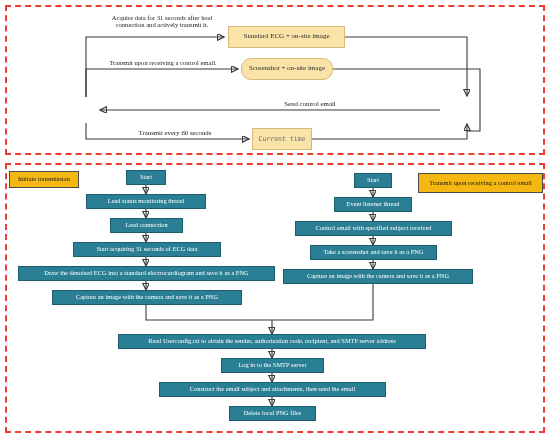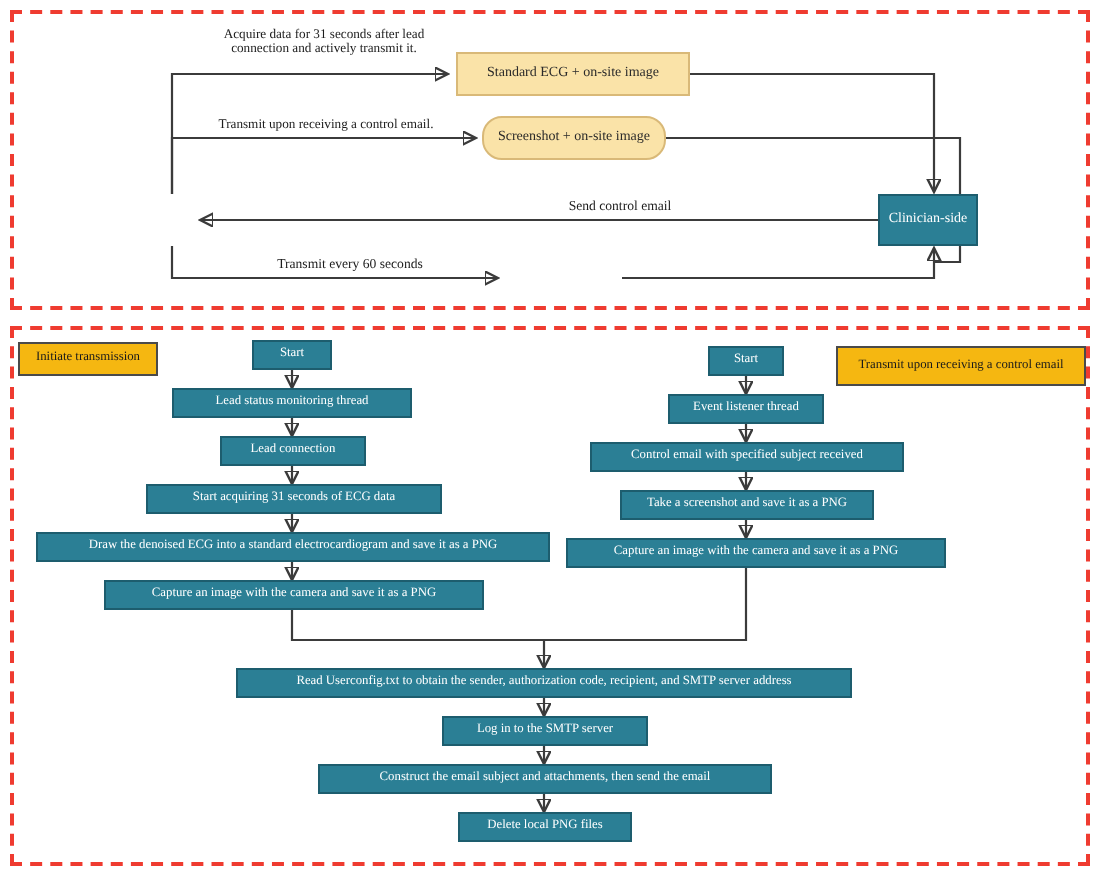--- a/index.html
+++ b/index.html
@@ -47,26 +47,26 @@
     <path d="M332,69 L480,69 L480,131 L467,131"></path>
 
     <path d="M440,110 L100,110" marker-end="url(#ah)"></path>
 
     <path d="M86,123 L86,139 L249,139" marker-end="url(#ah)"></path>
 
     <path d="M311,139 L467,139 L467,124" marker-end="url(#ah)"></path>
   </svg>
 
 
-  <div class="node teal" style="left:439px;top:97px;width:50px;height:26px;font-size:7px;">Clinician-side</div>
 
   <div class="node cream" style="left:228px;top:26px;width:117px;height:22px;font-size:7px;">Standard ECG + on-site image</div>
 
   <div class="node cream" style="left:241px;top:58px;width:92px;height:22px;font-size:7px;border-radius:10px;">Screenshot + on-site image</div>
 
+  <div class="node cream mono" style="left:252px;top:128px;width:60px;height:22px;font-size:6.5px;">Current time</div>
 
   <div class="lbl" style="left:92px;top:14px;width:140px;font-size:6.6px;">Acquire data for 31 seconds after lead
 connection and actively transmit it.</div>
 
   <div class="lbl" style="left:86px;top:59px;width:154px;font-size:6.6px;">Transmit upon receiving a control email.</div>
 
   <div class="lbl" style="left:255px;top:100px;width:110px;font-size:6.8px;">Send control email</div>
 
   <div class="lbl" style="left:110px;top:129px;width:130px;font-size:6.8px;">Transmit every 60 seconds</div>
 

